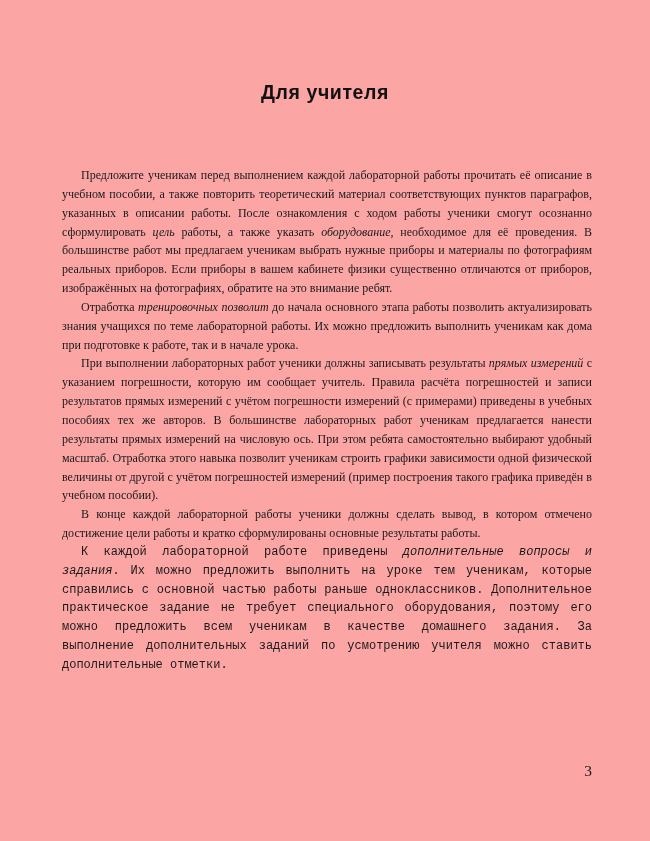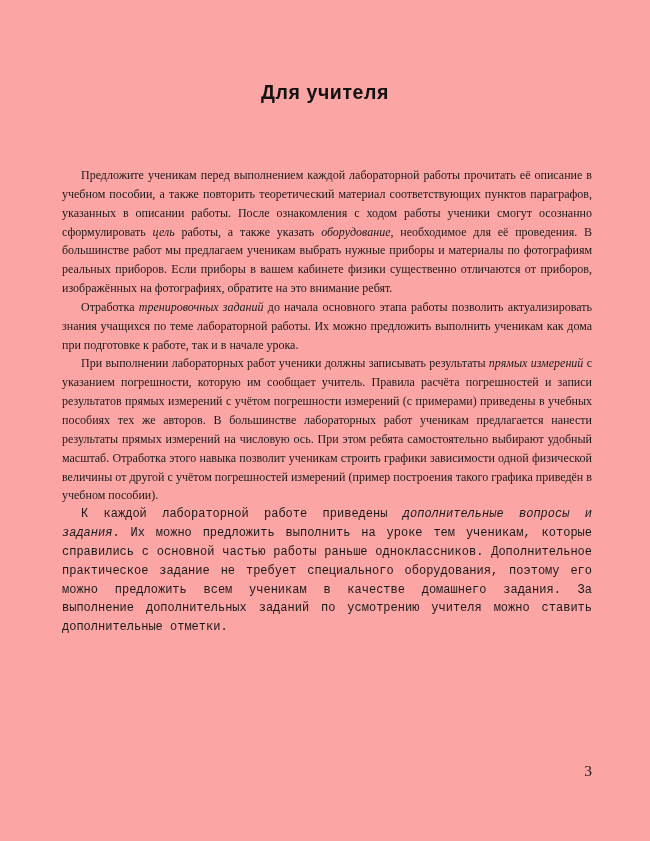--- a/index.html
+++ b/index.html
@@ -80,20 +80,21 @@
 </style>
 </head>
 <body>
 
 <div class="page">
 
   <h1 class="page-title">Для учителя</h1>
 
   <div class="body-text" id="body-text">
       <p><span>Предложите ученикам перед выполнением каждой лабораторной работы прочитать её описание в учебном пособии, а также повторить теоретический материал соответствующих пунктов параграфов, указанных в описании работы. После ознакомления с ходом работы ученики смогут осознанно сформулировать </span><i>цель</i><span> работы, а также указать </span><i>оборудование</i><span>, необходимое для её проведения. В большинстве работ мы предлагаем ученикам выбрать нужные приборы и материалы по фотографиям реальных приборов. Если приборы в вашем кабинете физики существенно отличаются от приборов, изображённых на фотографиях, обратите на это внимание ребят.</span></p>
-      <p><span>Отработка </span><i>тренировочных заданий</i><span> до начала основного этапа работы позволить актуализировать знания учащихся по теме лабораторной работы. Их можно предложить выполнить ученикам как дома при подготовке к работе, так и в начале урока.</span></p>
+      <p><span>Отработка </span><i>тренировочных позволит</i><span> до начала основного этапа работы позволить актуализировать знания учащихся по теме лабораторной работы. Их можно предложить выполнить ученикам как дома при подготовке к работе, так и в начале урока.</span></p>
       <p><span>При выполнении лабораторных работ ученики должны записывать результаты </span><i>прямых измерений</i><span> с указанием погрешности, которую им сообщает учитель. Правила расчёта погрешностей и записи результатов прямых измерений с учётом погрешности измерений (с примерами) приведены в учебных пособиях тех же авторов. В большинстве лабораторных работ ученикам предлагается нанести результаты прямых измерений на числовую ось. При этом ребята самостоятельно выбирают удобный масштаб. Отработка этого навыка позволит ученикам строить графики зависимости одной физической величины от другой с учётом погрешностей измерений (пример построения такого графика приведён в учебном пособии).</span></p>
+      <p><span>В конце каждой лабораторной работы ученики должны сделать вывод, в котором отмечено достижение цели работы и кратко сформулированы основные результаты работы.</span></p>
       <p><span>К каждой лабораторной работе приведены </span><i>дополнительные вопросы и задания</i><span>. Их можно предложить выполнить на уроке тем ученикам, которые справились с основной частью работы раньше одноклассников. Дополнительное практическое задание не требует специального оборудования, поэтому его можно предложить всем ученикам в качестве домашнего задания. За выполнение дополнительных заданий по усмотрению учителя можно ставить дополнительные отметки.</span></p>
     </div>
 
   <div class="page-number">3</div>
 
 </div>
 
 </body></html>

